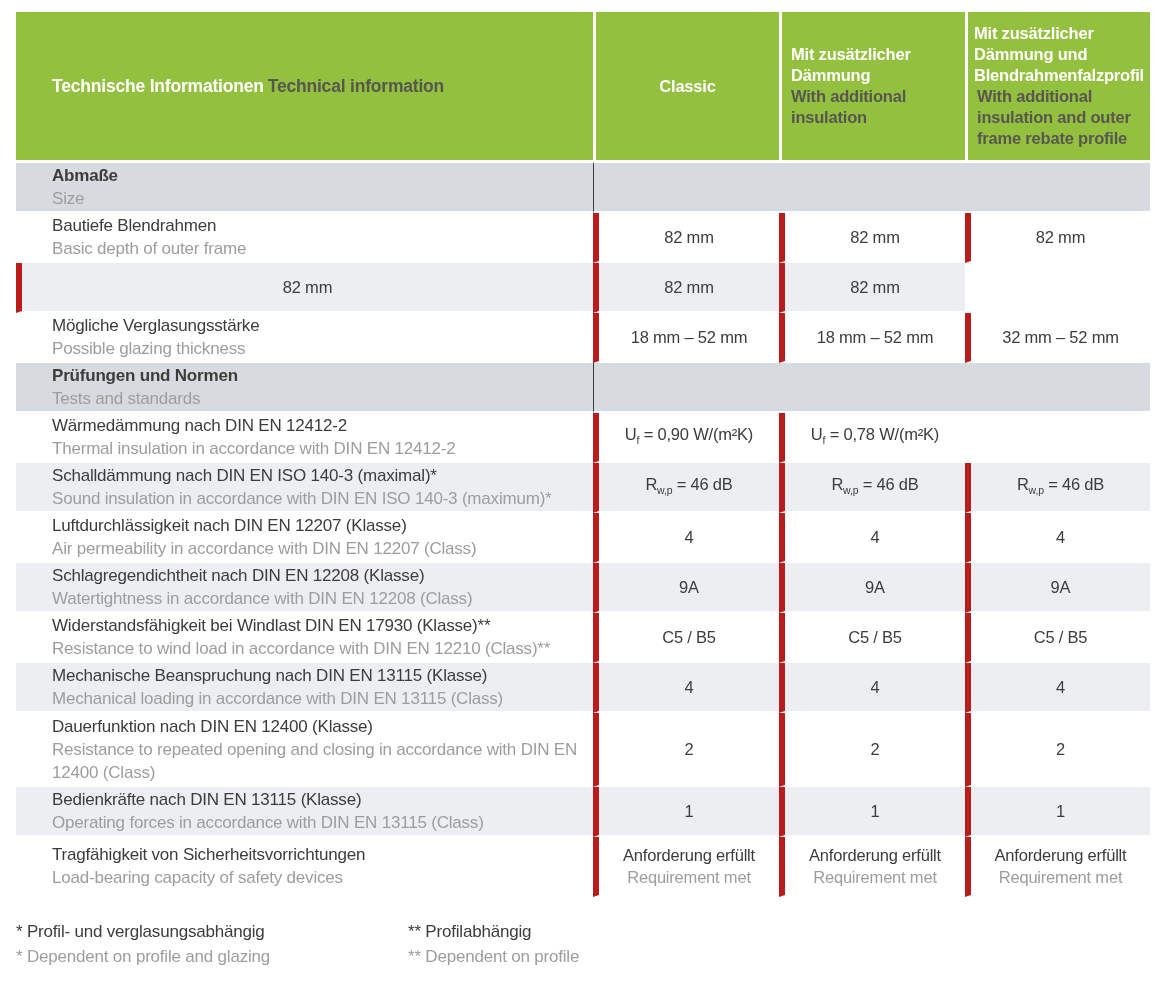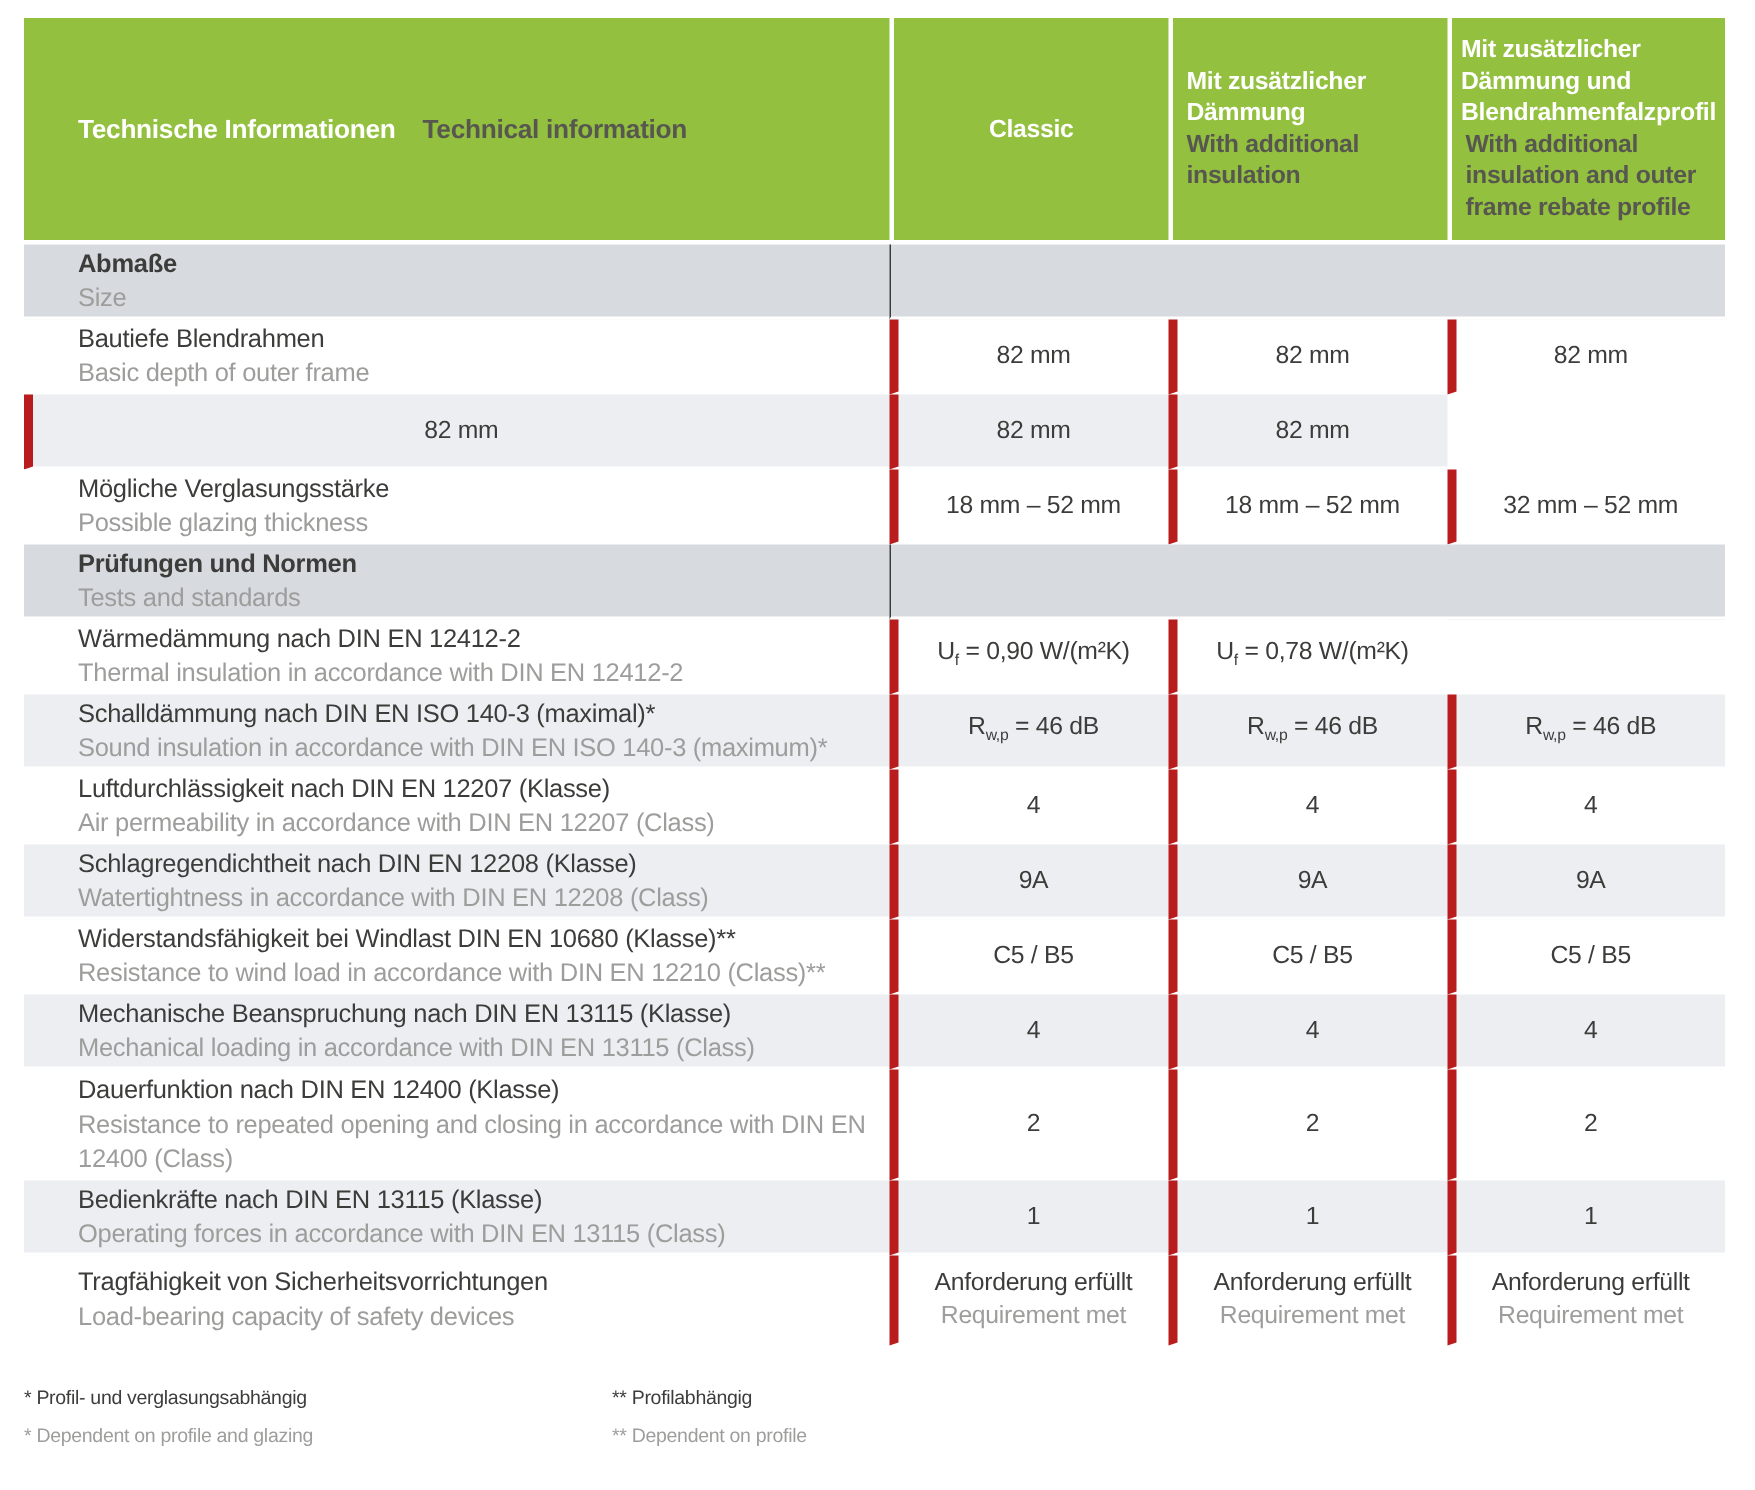--- a/index.html
+++ b/index.html
@@ -14,21 +14,21 @@
   .table { margin: 12px 0 0 16px; width: 1134px; }
 
   
   .hdr {
     display: grid;
     grid-template-columns: 577px 186px 186px 185px;
     height: 148px;
     background: #93c03f;
     margin-bottom: 3px;
   }
-  .hlabel { display: flex; align-items: center; gap: 18px; padding-left: 36px; }
+  .hlabel { display: flex; align-items: center; gap: 4px; padding-left: 36px; }
   .title-de { color: #ffffff; font-weight: bold; font-size: 17.5px; letter-spacing: -0.2px; }
   .title-en { color: #575750; font-weight: bold; font-size: 17.5px; letter-spacing: -0.2px; }
   .hcol {
     border-left: 3px solid #ffffff;
     display: flex; flex-direction: column; align-items: center; justify-content: center;
     padding: 4px 9px;
     font-weight: bold; font-size: 16.5px; line-height: 21px; letter-spacing: -0.2px;
   }
   .hde { color: #ffffff; }
   .hen { color: #575750; }
@@ -60,21 +60,21 @@
     font-size: 16.5px; color: #3c3c3b; letter-spacing: -0.2px; line-height: 22px;
     text-align: center;
   }
   .val sub { font-size: 10.5px; }
   .val sub:empty { display: none; }
   .ven { color: #9d9d9c; }
   .ven:empty { display: none; }
 
   
   .foot { display: flex; margin: 22px 0 0 16px; }
-  .fcol { font-size: 13px; line-height: 25px; letter-spacing: -0.2px; }
+  .fcol { font-size: 17px; line-height: 25px; letter-spacing: -0.2px; }
   .fcol1 { width: 392px; }
   .f-de { color: #3c3c3b; }
   .f-en { color: #9d9d9c; }
 </style>
 </head>
 <body>
 
 <div class="table">
 
   <div class="hdr">
@@ -212,21 +212,21 @@
     <div class="cell val">
         <span class="vmain"><span>9A</span><span></span></span>
       </div>
     <div class="cell val">
         <span class="vmain"><span>9A</span><span></span></span>
       </div>
   </div>
 
   <div class="row data">
     <div class="cell lab">
-      <span class="de">Widerstandsfähigkeit bei Windlast DIN EN 10680 (Klasse)**</span>
+      <span class="de">Widerstandsfähigkeit bei Windlast DIN EN 17930 (Klasse)**</span>
       <span class="en">Resistance to wind load in accordance with DIN EN 12210 (Class)**</span>
     </div>
     <div class="cell val">
         <span class="vmain"><span>C5 / B5</span><span></span></span>
       </div>
     <div class="cell val">
         <span class="vmain"><span>C5 / B5</span><span></span></span>
       </div>
     <div class="cell val">
         <span class="vmain"><span>C5 / B5</span><span></span></span>

